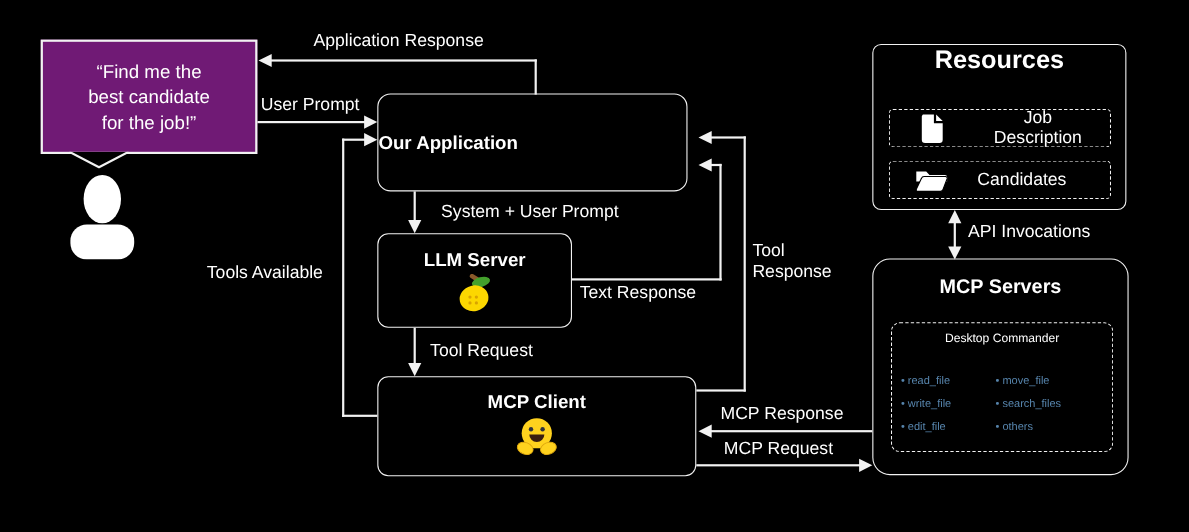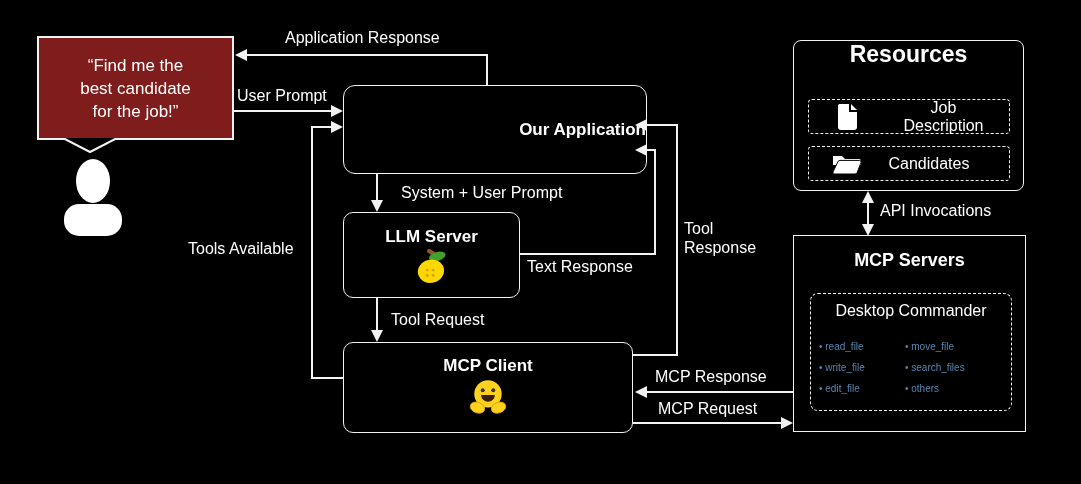--- a/index.html
+++ b/index.html
@@ -16,53 +16,53 @@
   .lbl { position:absolute; font-size:16px; color:#fff; white-space:nowrap; }
   .lbl.multiline { white-space:pre-line; line-height:19px; }
   .arr { position:absolute; width:0; height:0; }
   .arr.left  { border-top:6px solid transparent; border-bottom:6px solid transparent; border-right:12px solid #f2f2f2; }
   .arr.right { border-top:6px solid transparent; border-bottom:6px solid transparent; border-left:12px solid #f2f2f2; }
   .arr.down  { border-left:6px solid transparent; border-right:6px solid transparent; border-top:12px solid #f2f2f2; }
   .arr.up    { border-left:6px solid transparent; border-right:6px solid transparent; border-bottom:12px solid #f2f2f2; }
 
   .bubble {
     position:absolute; left:37px; top:36px; width:197px; height:104px;
-    background:#7f1d1d; border:2px solid #f2f2f2; box-sizing:border-box;
+    background:#701a75; border:2px solid #f2f2f2; box-sizing:border-box;
     display:flex; align-items:center; justify-content:center;
   }
   .bubble-text { font-size:17px; line-height:23px; text-align:center; white-space:pre-line; }
   .bubble-tail { position:absolute; left:62px; top:138px; }
   .person { position:absolute; left:60px; top:158px; }
 
-  .box-app { left:343px; top:85px; width:304px; height:89px; display:flex; align-items:center; justify-content:flex-end; border-radius:12px; }
+  .box-app { left:343px; top:85px; width:282px; height:89px; display:flex; align-items:center; justify-content:flex-start; border-radius:12px; }
   .box-llm { left:343px; top:212px; width:177px; height:86px; border-radius:10px; text-align:center; }
   .box-llm .node-title { margin-top:14px; }
   .box-mcpc { left:343px; top:342px; width:290px; height:91px; border-radius:10px; text-align:center; }
   .box-mcpc .node-title { margin-top:13px; }
   .emoji { display:inline-block; margin-top:2px; }
 
   .box-res { left:793px; top:40px; width:231px; height:151px; border-radius:8px; }
   .box-res .node-title { margin-top:0; font-size:23px; }
   .res-item {
     position:absolute; left:14px; width:202px; height:35px; box-sizing:border-box;
     border:1.5px dashed #f2f2f2; border-radius:4px;
     display:flex; align-items:center;
   }
   .res-item .ico { width:32px; margin-left:22px; display:flex; justify-content:center; }
   .res-item .res-label { flex:1; text-align:center; font-size:16px; padding-right:14px; }
   .res-item.i0 { top:58px;gap:29px; }
   .res-item.i1 { top:105px; }
 
-  .box-srv { left:793px; top:235px; width:233px; height:197px; border-radius:0; }
+  .box-srv { left:793px; top:235px; width:233px; height:197px; border-radius:16px; }
   .box-srv .node-title { margin-top:14px; font-size:18px; }
   .dc-group {
     position:absolute; left:16px; top:57px; width:202px; height:118px; box-sizing:border-box;
     border:1.5px dashed #f2f2f2; border-radius:8px;
   }
-  .dc-title { text-align:center; font-size:16px; margin-top:8px; color:#fff; }
+  .dc-title { text-align:center; font-size:11px; margin-top:8px; color:#fff; }
   .tools { position:absolute; top:42px; font-size:10px; line-height:21px; color:#5785ad; }
   .tools.c1 { left:8px; }
   .tools.c2 { left:94px; }
   .tool-item::before { content:"• "; }
 </style>
 </head>
 <body>
 
 <div class="canvas">
 

